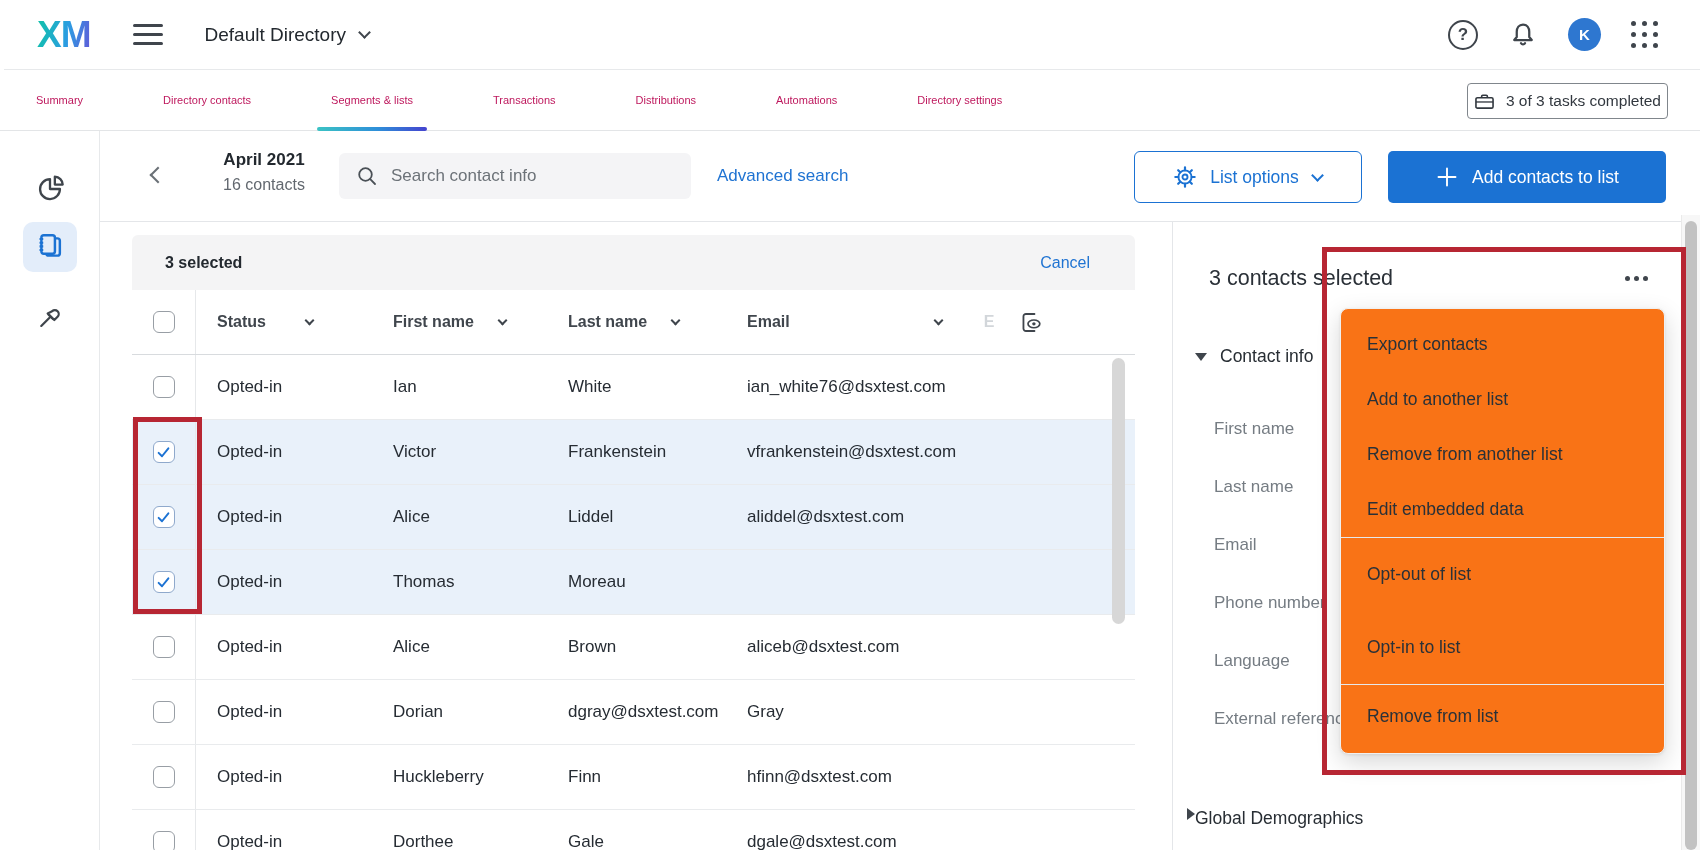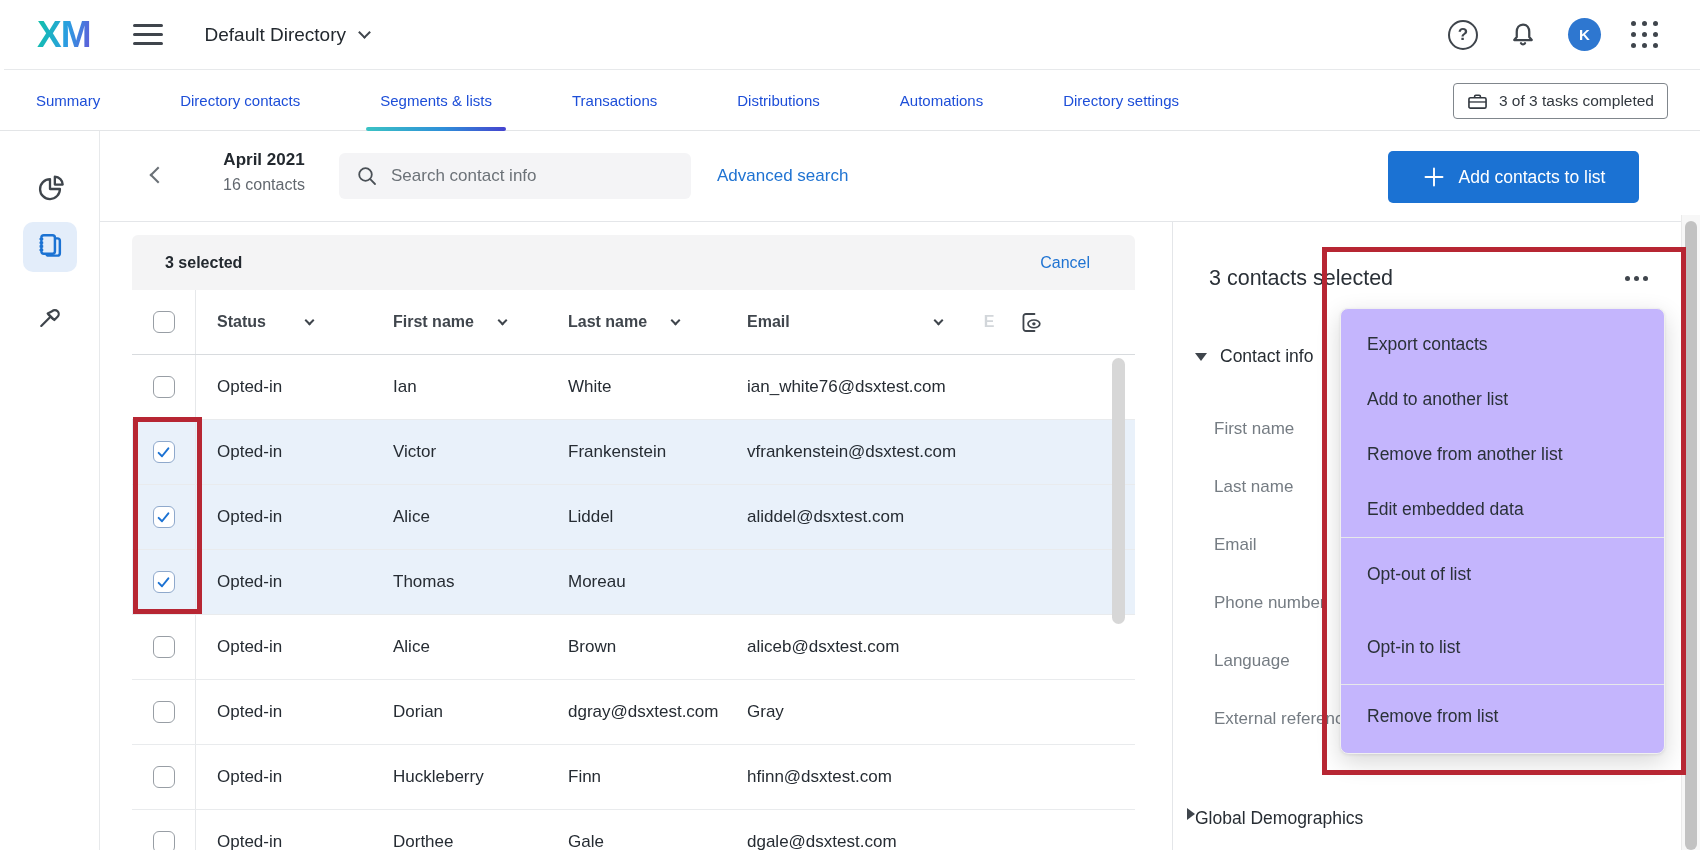--- a/index.html
+++ b/index.html
@@ -32,25 +32,25 @@
           transform:rotate(45deg); margin-top:-4px; }
   .chev.blue { border-color:#1b72d3; }
   .chev.small { width:7px; height:7px; }
   .chev.back { width:12px; height:12px; border-width:2px; border-color:#6a7076; transform:rotate(135deg); margin:0; }
   .tri-down { display:inline-block; width:0; height:0; border-left:6px solid transparent; border-right:6px solid transparent; border-top:8px solid #3f454c; }
   .tri-right { display:inline-block; width:0; height:0; border-top:6px solid transparent; border-bottom:6px solid transparent; border-left:8px solid #3f454c; }
 
   
   .tabbar { position:absolute; left:0; top:70px; width:1700px; height:61px; background:#fff;
             border-bottom:1px solid #e3e5e7; display:flex; align-items:center; gap:80px; padding-left:36px; }
-  .tab { position:relative; font-size:15px; color:#1d4ed8; cursor:pointer; height:100%; display:flex; align-items:center; }
+  .tab { position:relative; font-size:11px; color:#be185d; cursor:pointer; height:100%; display:flex; align-items:center; }
   .tab.active::after { content:""; position:absolute; left:-14px; right:-14px; bottom:-1px; height:4px; border-radius:2px;
             background:linear-gradient(90deg,#3bc3c4 0%,#2e8fd9 55%,#4543cf 100%); }
   .tasks-btn { position:absolute; right:32px; top:13px; height:36px; display:flex; align-items:center; gap:11px;
-            border:1px solid #80868c; border-radius:4px; background:#fff; padding:0 13px; font-size:15.5px; color:#32383f; cursor:pointer; }
+            border:1px solid #80868c; border-radius:4px; background:#fff; padding:0 6px; font-size:15.5px; color:#32383f; cursor:pointer; }
 
   
   .sidebar { position:absolute; left:0; top:131px; width:100px; height:719px; background:#fff; border-right:1px solid #e7e9eb; }
   .side-icon { position:absolute; left:50%; transform:translateX(-50%); background:none; border:none; cursor:pointer;
                width:54px; height:50px; display:flex; align-items:center; justify-content:center; border-radius:10px; }
   .side-icon.active { background:#e3edfa; }
 
   
   .toolbar { position:absolute; left:100px; top:131px; width:1600px; height:91px; background:#fff; border-bottom:1px solid #e4e6e9; }
   .back-btn { position:absolute; left:52px; top:38px; background:none; border:none; cursor:pointer; }
@@ -59,21 +59,21 @@
   .april-block .t2 { font-size:16px; color:#62686f; margin-top:6px; }
   .search-box { position:absolute; left:239px; top:22px; width:352px; height:46px; background:#f4f4f6; border-radius:6px;
                 display:flex; align-items:center; padding-left:17px; gap:13px; }
   .search-box input { border:none; background:transparent; outline:none; font-size:17px; color:#a21caf; width:270px;
                 font-family:"Liberation Sans", sans-serif; }
   .search-box input::placeholder { color:#6c7278; }
   .adv-link { position:absolute; left:617px; top:35px; font-size:17px; color:#1f73d2; background:none; border:none; cursor:pointer; }
   .list-opt-btn { position:absolute; left:1034px; top:20px; width:228px; height:52px; background:#fff;
                 border:1px solid #1b72d3; border-radius:6px; display:flex; align-items:center; justify-content:center; gap:14px;
                 font-size:17.5px; color:#1b72d3; cursor:pointer; }
-  .add-btn { position:absolute; left:1288px; top:20px; width:251px; height:52px; background:#1b72d3; border:none; border-radius:5px;
+  .add-btn { position:absolute; left:1288px; top:20px; width:278px; height:52px; background:#1b72d3; border:none; border-radius:5px;
                 display:flex; align-items:center; justify-content:center; gap:13px; font-size:17.5px; color:#fff; cursor:pointer; }
 
   
   .table-card { position:absolute; left:132px; top:235px; width:1003px; height:615px; overflow:hidden; background:#fff; z-index:5; }
   .sel-bar { height:55px; background:#f4f4f5; border-radius:6px 6px 0 0; display:flex; align-items:center;
              justify-content:space-between; padding:0 45px 0 33px; }
   .sel-bar .cnt { font-size:16px; font-weight:700; color:#23292f; }
   .sel-bar .cancel { font-size:16px; color:#1f73d2; background:none; border:none; cursor:pointer; }
   .thead, .trow { display:grid; grid-template-columns:64px 176px 175px 179px 1fr; height:65px; }
   .thead { border-bottom:1px solid #d8dbde; }
@@ -98,21 +98,21 @@
   .more-dots { position:absolute; left:452px; top:54px; display:flex; gap:4px; background:none; border:none; cursor:pointer; }
   .more-dots i { width:5px; height:5px; border-radius:50%; background:#3f454c; }
   .ci-header { position:absolute; left:22px; top:124px; display:flex; align-items:center; gap:13px; cursor:pointer; background:none; border:none; }
   .ci-header .lbl { font-size:17.5px; color:#272d33; }
   .field-list { position:absolute; left:41px; top:178px; list-style:none; }
   .field-list li { height:58px; display:flex; align-items:center; font-size:17px; color:#757c83; white-space:nowrap; }
   .gd-header { position:absolute; left:14px; top:586px; display:flex; align-items:flex-start; cursor:pointer; background:none; border:none; }
   .gd-header .lbl { font-size:17.5px; color:#272d33; }
 
   
-  .menu { position:absolute; left:1340px; top:308px; width:325px; background:#c4b5fd; border-radius:8px; z-index:30;
+  .menu { position:absolute; left:1340px; top:308px; width:325px; background:#f97316; border-radius:8px; z-index:30;
           border:1px solid #f0f0f0; box-shadow:0 1px 3px rgba(0,0,0,.08), 0 8px 24px rgba(0,0,0,.16); padding:8px 0 6px; }
   .menu-item { display:flex; align-items:center; padding-left:26px; font-size:17.5px; color:#2a3138; cursor:pointer; }
   .menu-item.h1 { height:55px; }
   .menu-item.h2 { height:73px; }
   .menu-item.h3 { height:62px; }
   .menu-div { height:1px; background:#e6e8ea; }
 
   
   .pagebar-track { position:absolute; left:1681px; top:215px; width:19px; height:635px; background:#f7f7f7; border-left:1px solid #eaeaea; z-index:20; }
   .pagebar-thumb { position:absolute; left:1685px; top:221px; width:12px; height:629px; border-radius:6px; background:#c2c2c2; z-index:21; cursor:pointer; }
@@ -219,20 +219,29 @@
       <div class="t2">16 contacts</div>
     </div>
     <div class="search-box">
       <svg width="22" height="22" viewBox="0 0 22 22">
         <circle cx="9.5" cy="9.5" r="6.3" fill="none" stroke="#4a5056" stroke-width="1.8"></circle>
         <path d="M14.2 14.2 L19 19" stroke="#4a5056" stroke-width="1.8" stroke-linecap="round"></path>
       </svg>
       <input type="text" placeholder="Search contact info" style="">
     </div>
     <button class="adv-link">Advanced search</button>
+    <button class="list-opt-btn">
+      <svg width="22" height="22" viewBox="0 0 20 20">
+        <circle cx="10" cy="10" r="6" fill="none" stroke="#1b72d3" stroke-width="1.7"></circle>
+        <circle cx="10" cy="10" r="2.3" fill="none" stroke="#1b72d3" stroke-width="1.7"></circle>
+        <path d="M16 10 L18.8 10 M14.3 14.3 L16.2 16.2 M10 16 L10 18.8 M5.7 14.3 L3.8 16.2 M4 10 L1.2 10 M5.7 5.7 L3.8 3.8 M10 4 L10 1.2 M14.3 5.7 L16.2 3.8" stroke="#1b72d3" stroke-width="2" stroke-linecap="round"></path>
+      </svg>
+      <span>List options</span>
+      <span class="chev blue"></span>
+    </button>
     <button class="add-btn">
       <svg width="24" height="24" viewBox="0 0 24 24">
         <path d="M12 3.5 V20.5 M3.5 12 H20.5" stroke="#fff" stroke-width="1.9" stroke-linecap="round"></path>
       </svg>
       <span>Add contacts to list</span>
     </button>
   </div>
 
   <section class="table-card">
     <div class="sel-bar">

